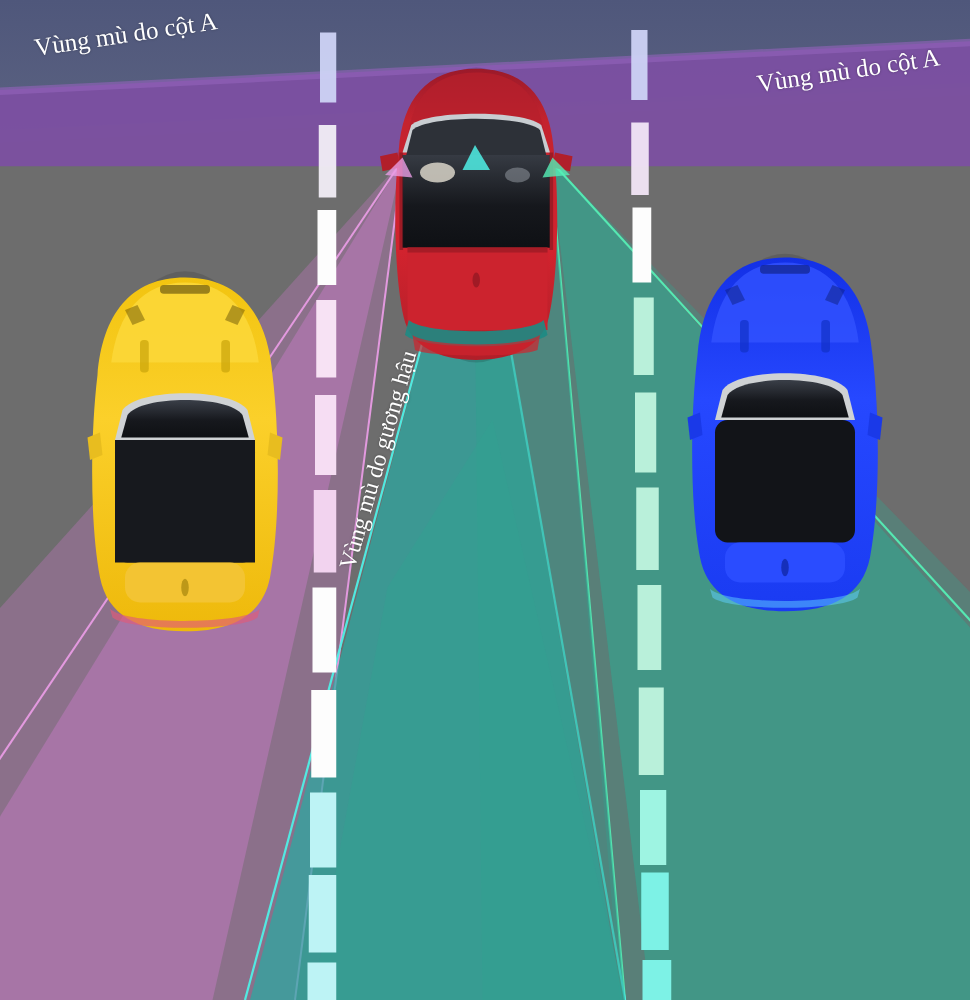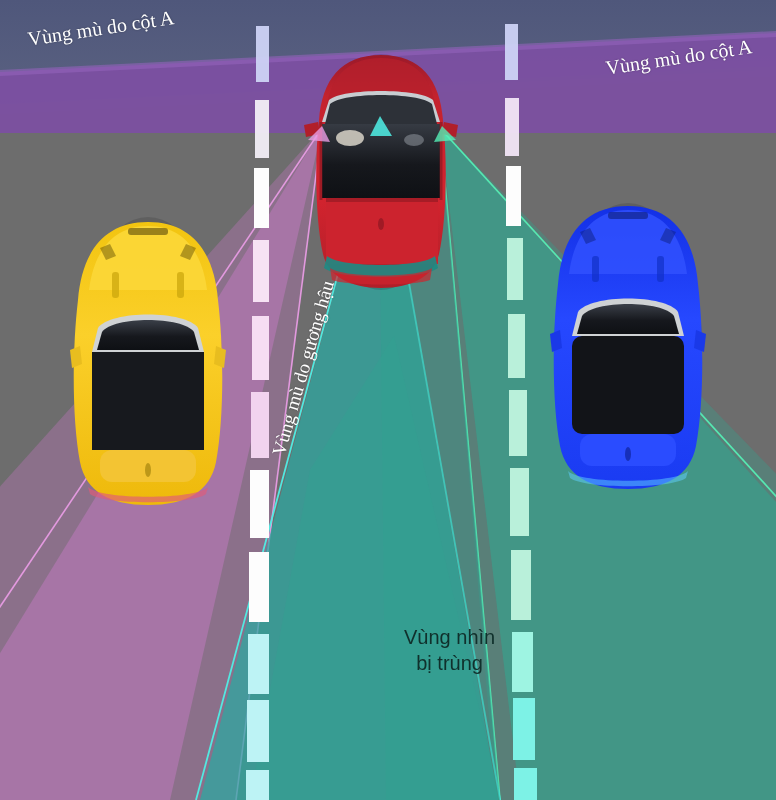--- a/index.html
+++ b/index.html
@@ -234,18 +234,14 @@
 
     </g>
   </svg>
 
   <div class="lbl" id="lbl-pillar-left">Vùng mù do cột A</div>
 
   <div class="lbl" id="lbl-pillar-right">Vùng mù do cột A</div>
 
   <div class="lbl" id="lbl-mirror">Vùng mù do gương hậu</div>
 
-  <div class="lbl" id="lbl-overlap">
-    <span>Vùng nhìn</span>
-    <span class="l2">bị trùng</span>
-  </div>
 
 </div>
 
 </body></html>

